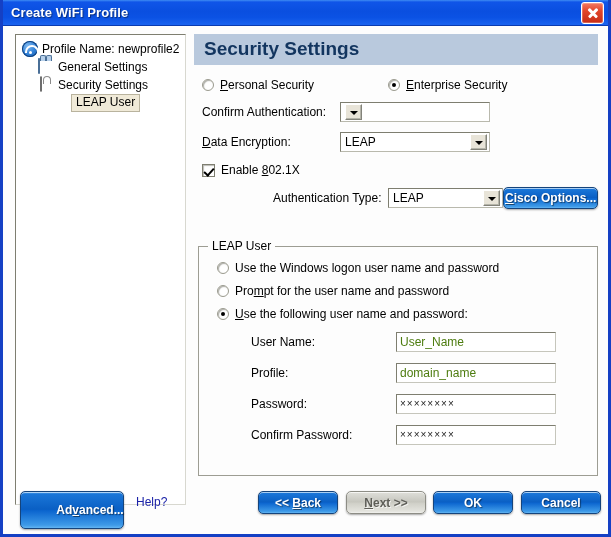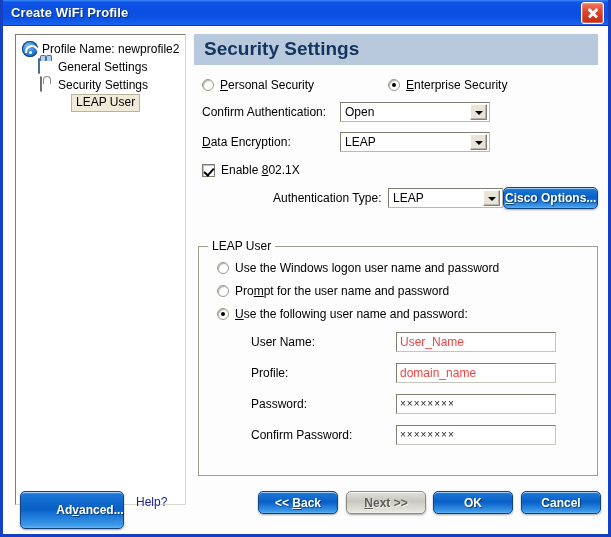--- a/index.html
+++ b/index.html
@@ -386,21 +386,21 @@
     width: 160px;
     height: 20px;
     background: #ffffff;
     border: 1px solid #7e7e70;
     border-right-color: #c6c6bc;
     border-bottom-color: #c6c6bc;
     box-sizing: border-box;
     font-size: 12px;
     padding: 0 3px;
     line-height: 18px;
-    color: #ef4444;
+    color: #4d7c0f;
     cursor: text;
   }
   .textbox.pwd {
     font-size: 10px;
     letter-spacing: 1px;
     color: #222;
   }
 
   
   .footer {
@@ -478,21 +478,20 @@
         </div>
         <div class="radio-item">
           <span class="radio checked"></span>
           <span class="lbl"><u>E</u>nterprise Security</span>
         </div>
       </div>
 
       <div class="field-row">
         <span class="field-label">Confirm Authentication:</span>
         <div class="combo">
-          <span class="combo-val">Open</span>
           <span class="combo-btn"></span>
         </div>
       </div>
 
       <div class="field-row">
         <span class="field-label"><u>D</u>ata Encryption:</span>
         <div class="combo">
           <span class="combo-val">LEAP</span>
           <span class="combo-btn"></span>
         </div>

